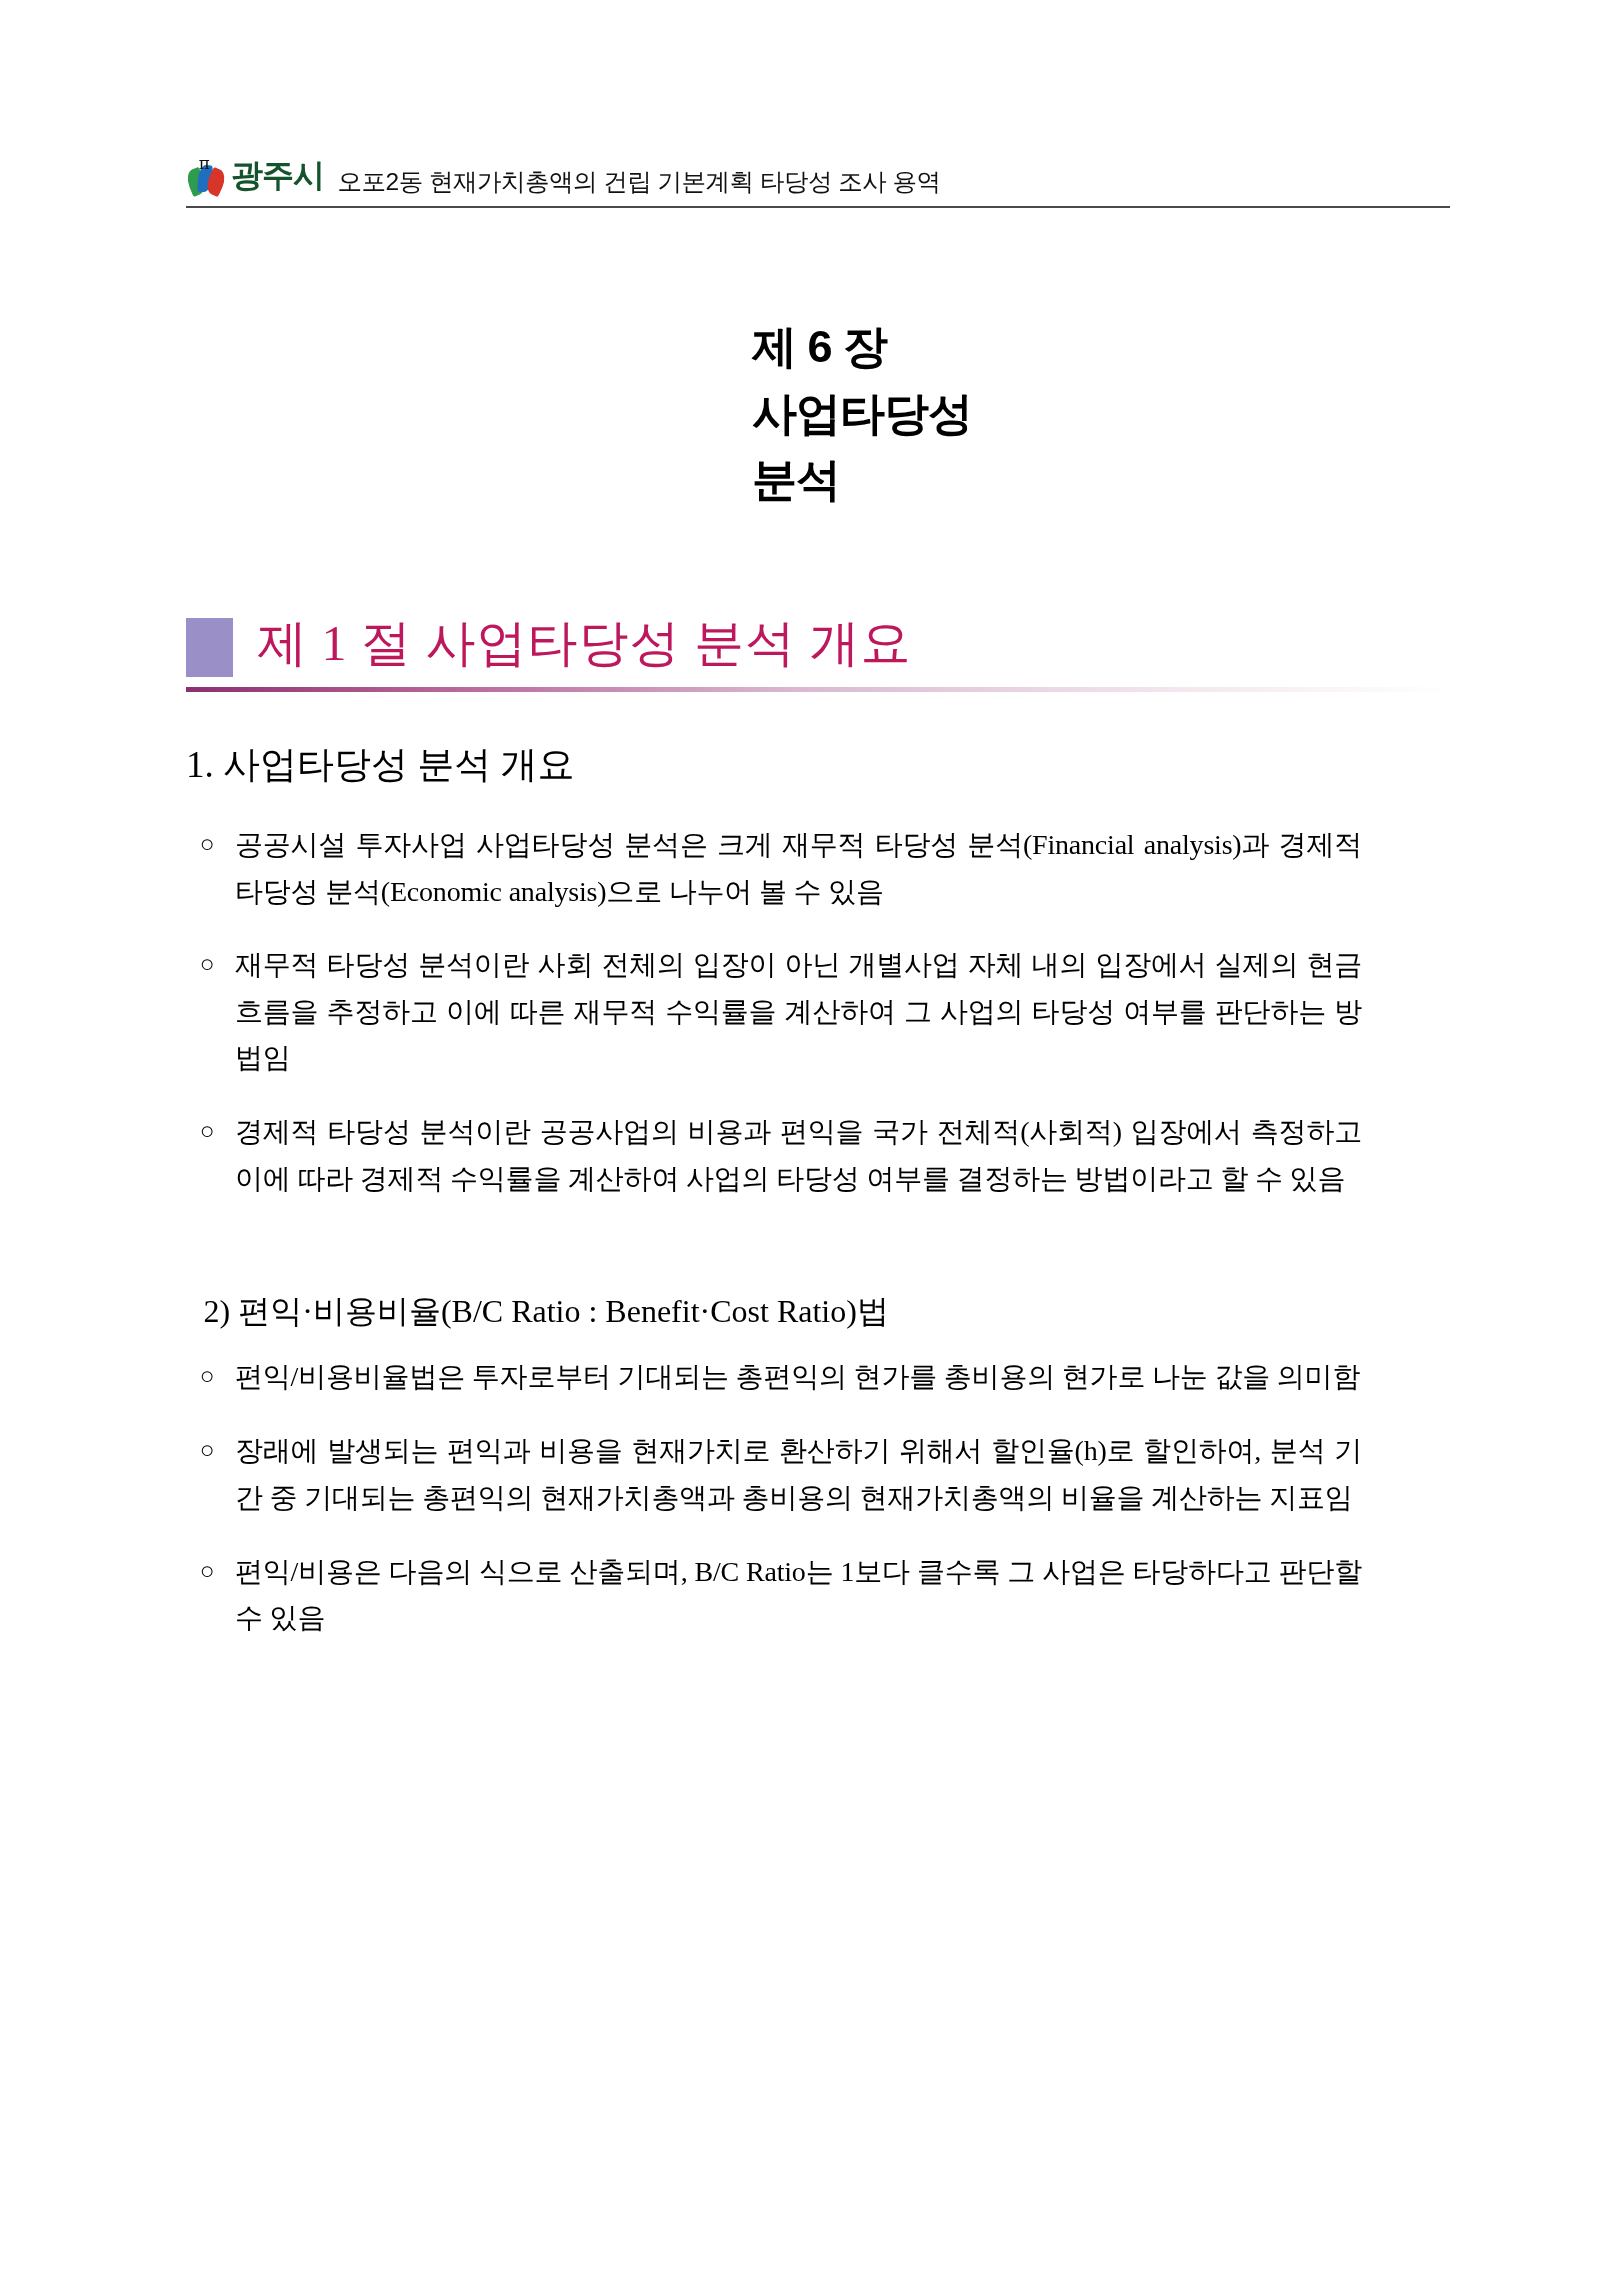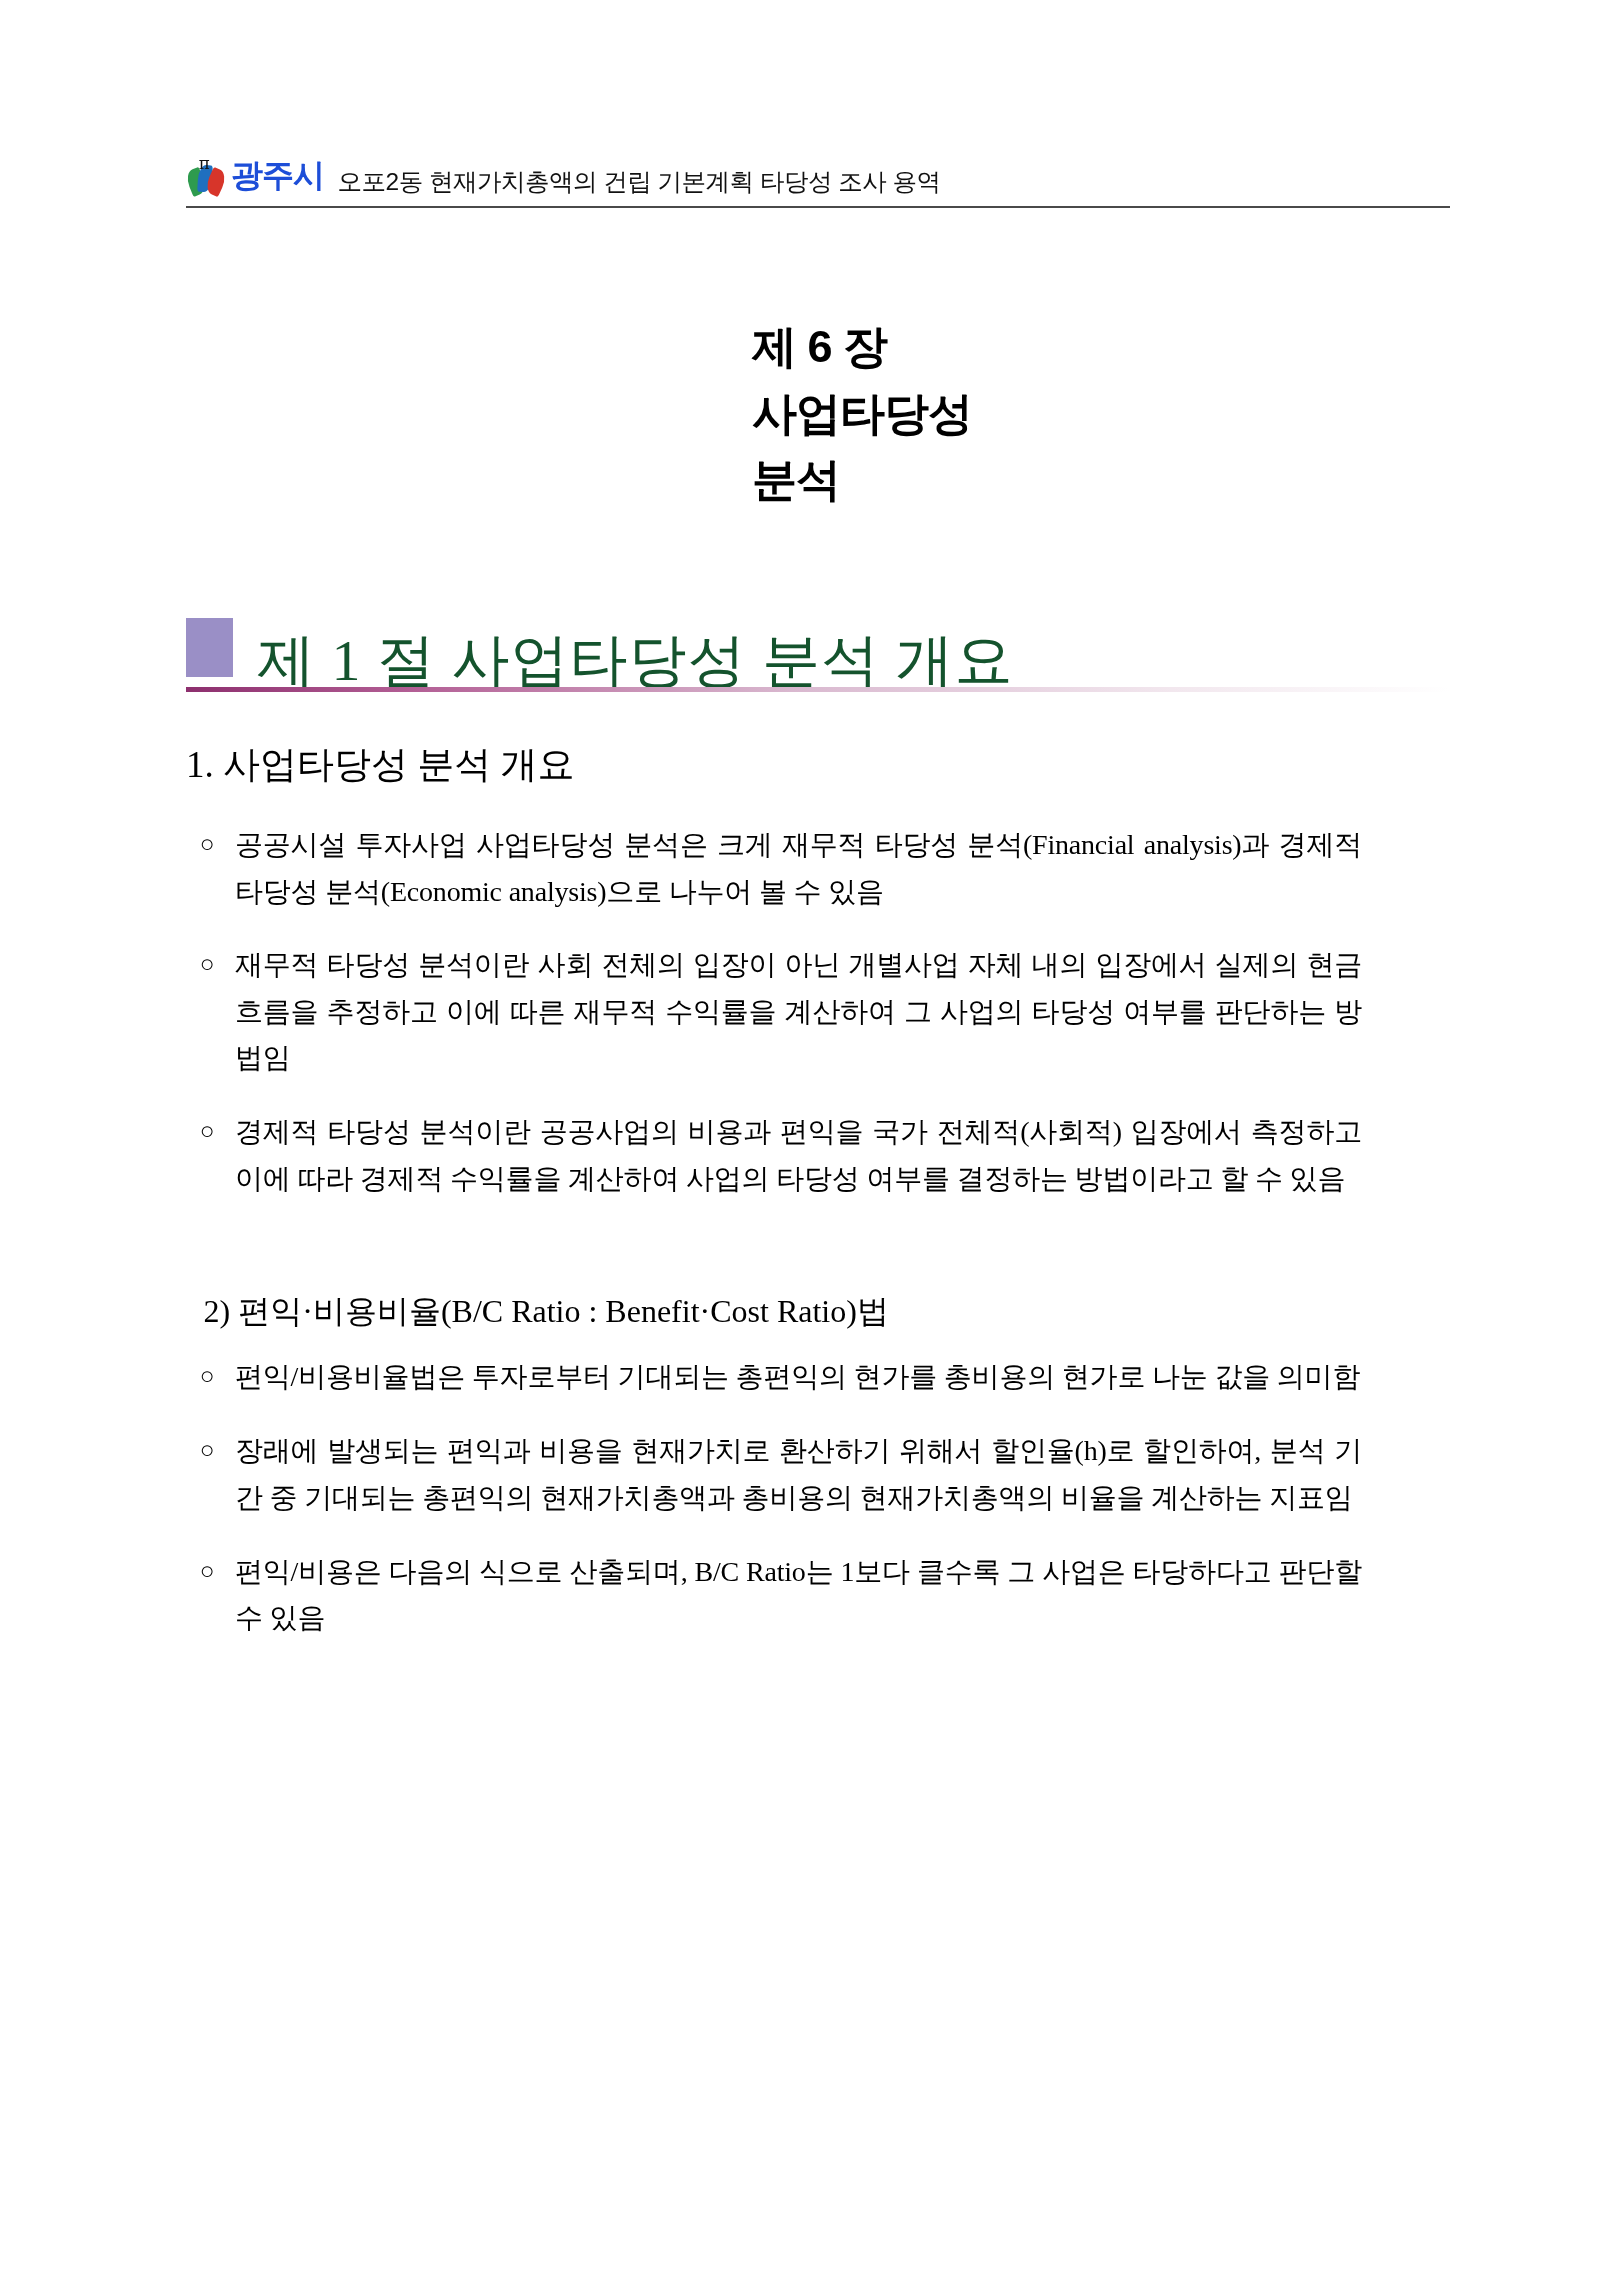--- a/index.html
+++ b/index.html
@@ -80,21 +80,21 @@
     font-size: 16.7px;
     font-family: "DejaVu Serif", serif;
     color: #111;
     line-height: 1;
   }
   .logo-text {
     font-family: "Liberation Sans", sans-serif;
     font-weight: bold;
     font-size: 32px;
     letter-spacing: -1px;
-    color: #1d4ed8;
+    color: #14532d;
     line-height: 1;
     margin-right: 13.7px;
   }
   .header-title {
     font-family: "Liberation Sans", sans-serif;
     font-size: 24.5px;
     color: #111;
     letter-spacing: -0.5px;
     line-height: 1;
     margin-bottom: 11.8px;
@@ -127,25 +127,25 @@
   }
   .section-bar .sq {
     position: absolute;
     left: 0; top: 7.8px;
     width: 47px; height: 59px;
     background: #9a8fc6;
   }
   .section-bar .label {
     position: absolute;
     left: 71px;
-    top: 12px;
-    font-size: 58px;
+    top: 0;
+    font-size: 50px;
     line-height: 1.35;
     letter-spacing: 1px;
-    color: #14532d;
+    color: #be185d;
     white-space: nowrap;
   }
   .section-bar .rule {
     position: absolute;
     left: 0;
     bottom: 0;
     width: 1264px;
     height: 4.9px;
     background: linear-gradient(to right, #8d2f6e 0%, #b35f95 18%, #d9b8cf 48%, #f2e7ee 78%, #ffffff 100%);
   }

